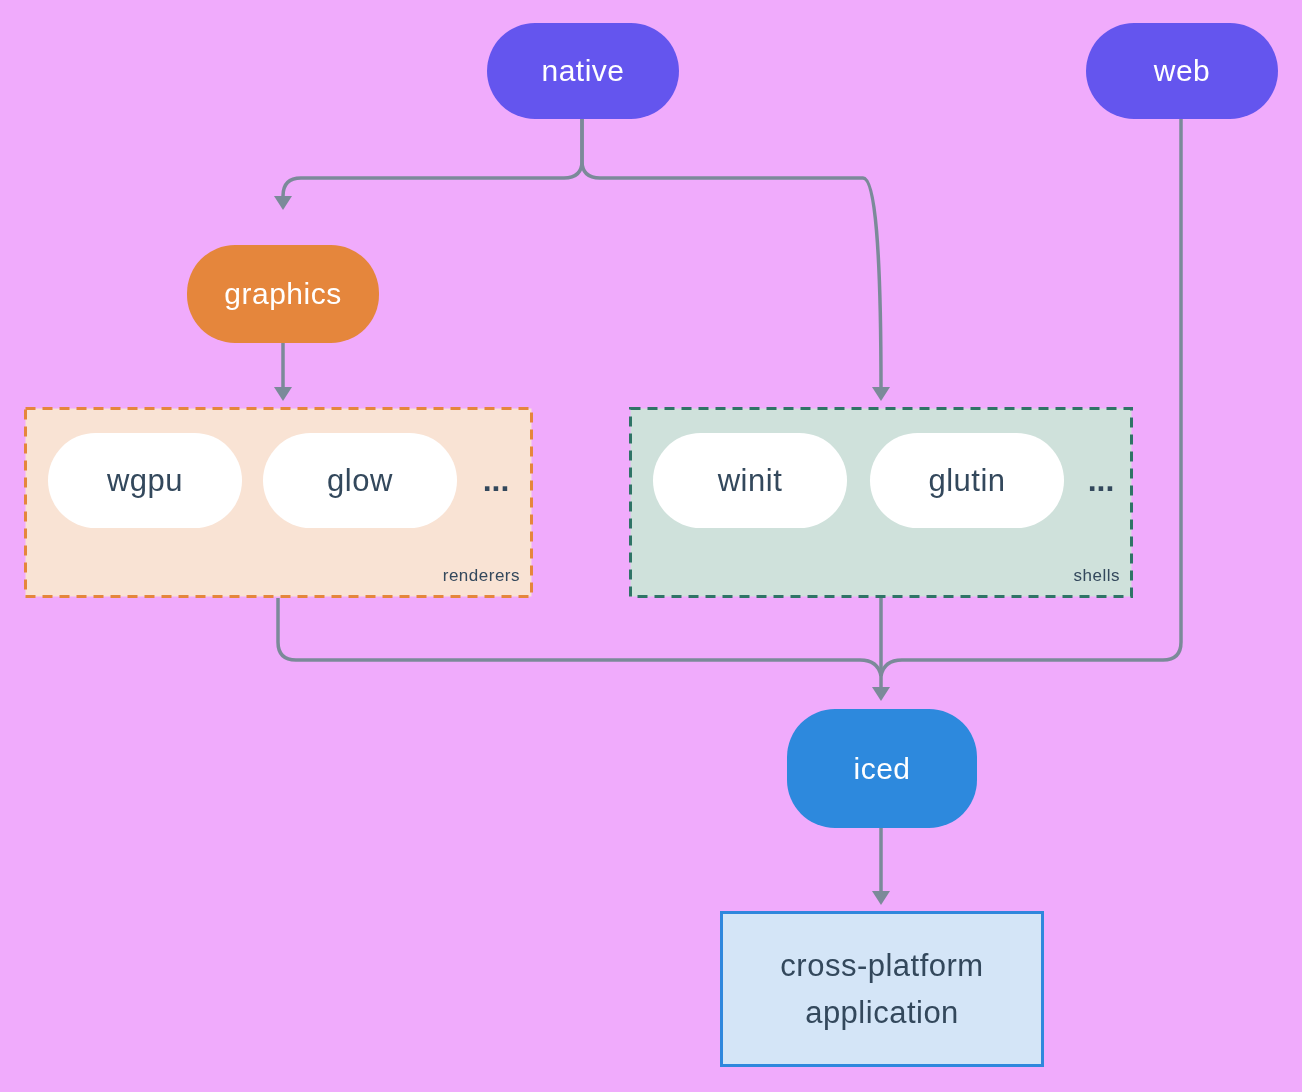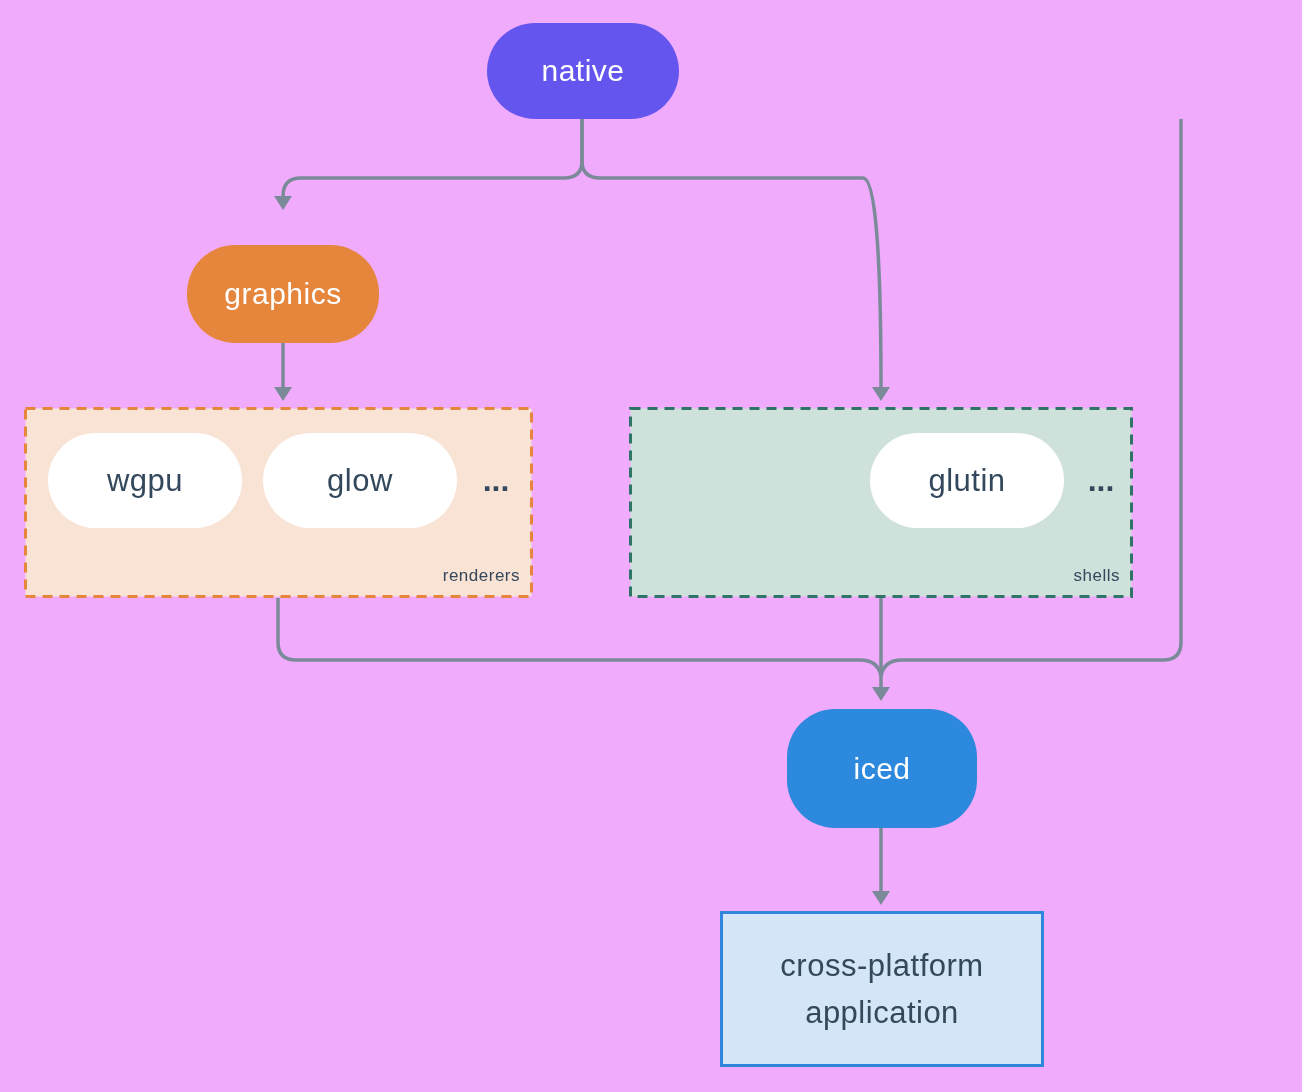--- a/index.html
+++ b/index.html
@@ -124,36 +124,42 @@
       <polygon points="274,387 292,387 283,401"></polygon>
       <polygon points="872,387 890,387 881,401"></polygon>
       <polygon points="872,687 890,687 881,701"></polygon>
       <polygon points="872,891 890,891 881,905"></polygon>
     </g>
   </svg>
 
   <div class="pill pill-native">
     <span>native</span>
   </div>
+  <div class="pill pill-web">
+    <span>web</span>
+  </div>
   <div class="pill pill-graphics">
     <span>graphics</span>
   </div>
 
   <div class="group group-renderers">
     <div class="inner-pill r2">
       <span>glow</span>
     </div>
     <div class="inner-pill first">
       <span>wgpu</span>
     </div>
     <div class="dots">...</div>
     <div class="group-label">renderers</div>
   </div>
 
   <div class="group group-shells">
+    <div class="inner-pill first">
+      <span>winit</span>
+    </div>
     <div class="inner-pill s2">
       <span>glutin</span>
     </div>
     <div class="dots">...</div>
     <div class="group-label">shells</div>
   </div>
 
   <div class="pill pill-iced">
     <span>iced</span>
   </div>

